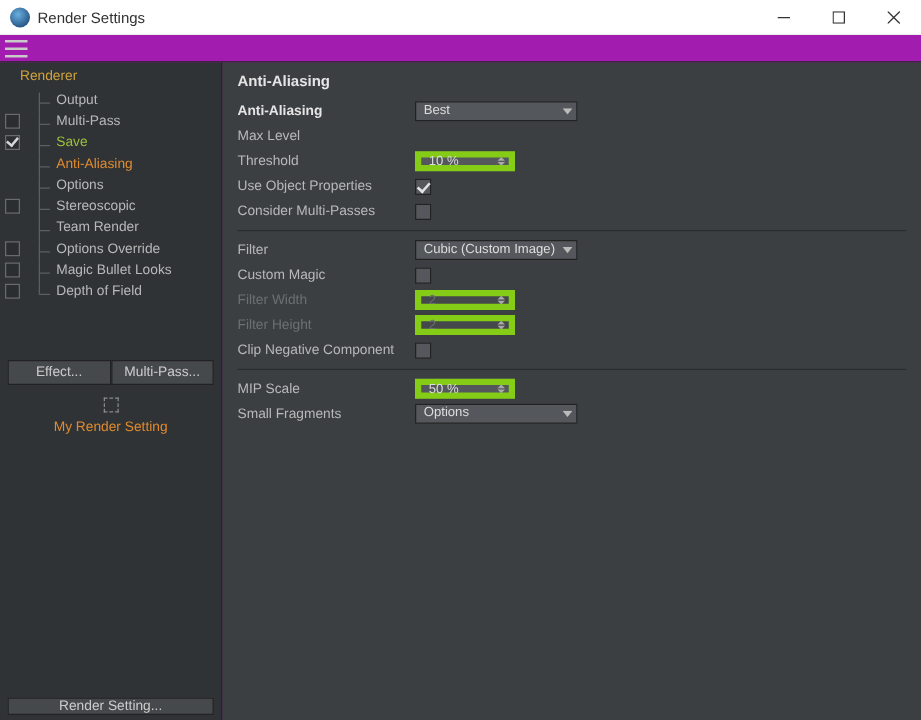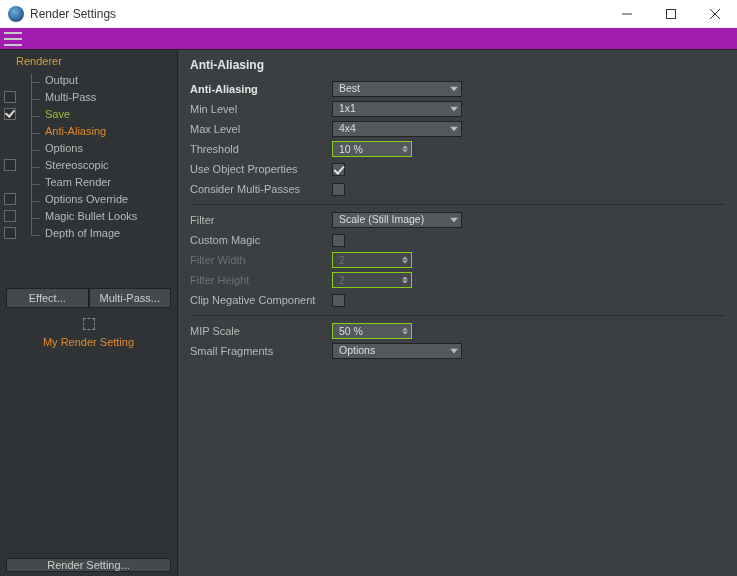--- a/index.html
+++ b/index.html
@@ -41,21 +41,21 @@
 .main { flex: 1; background: #3b3f42; padding: 8px 12px; overflow: auto; }
 .main h1 { font-size: 12px; font-weight: bold; color: #e5e5e5; margin-bottom: 8px; }
 .prow { display: flex; align-items: center; height: 18px; margin-bottom: 2px; }
 .plabel { width: 142px; font-size: 11px; color: #b8b8b8; }
 .plabel.bold { color: #e5e5e5; font-weight: bold; }
 .plabel.dis { color: #6d7073; }
 .pctrl { width: 130px; }
 .sep { height: 1px; background: #2a2d2f; margin: 6px 0; }
 .dd { position: relative; height: 16px; width: 100%; background: #54585c; border: 1px solid #222; display: flex; align-items: flex-start; padding: 0 16px 0 6px; color: #ddd; font-size: 10.5px; }
 .dd .chev, .num .spin { position: absolute; right: 3px; top: 50%; transform: translateY(-50%); }
-.num { position: relative; height: 16px; width: 80px; background: #54585c; border: 1px solid #84cc16; display: flex; align-items: center; padding: 0 16px 0 6px; color: #ddd; font-size: 10.5px; }
+.num { position: relative; height: 16px; width: 80px; background: #54585c; border: 5px solid #84cc16; display: flex; align-items: center; padding: 0 16px 0 6px; color: #ddd; font-size: 10.5px; }
 .num.dis { background: #45484b; color: #6d7073; }
 .spin { display: flex; flex-direction: column; gap: 1px; }
 .spin i { width: 0; height: 0; border-left: 3px solid transparent; border-right: 3px solid transparent; }
 .spin .u { border-bottom: 3px solid #aaa; }
 .spin .d { border-top: 3px solid #aaa; }
 .cbx { width: 13px; height: 13px; border: 1px solid #222; background: #54585c; position: relative; cursor: pointer; }
 .cbx.checked::after { content: ""; position: absolute; left: 3px; top: 0; width: 4px; height: 8px; border: solid #e4e4e4; border-width: 0 2px 2px 0; transform: rotate(42deg); }
 .chev svg { display: block; }
 </style>
 </head>
@@ -138,21 +138,21 @@
             <span class="titem">Options Override</span>
           </div>
         <div class="tree-row">
             <span class="chk"></span>
             <span class="branch"></span>
             <span class="titem">Magic Bullet Looks</span>
           </div>
         <div class="tree-row">
             <span class="chk"></span>
             <span class="branch last"></span>
-            <span class="titem">Depth of Image</span>
+            <span class="titem">Depth of Field</span>
           </div>
       </div>
 
       <div class="btnrow">
         <div class="b">Effect...</div>
         <div class="b">Multi-Pass...</div>
       </div>
 
       <div class="preset">
         <span class="ic"></span>
@@ -173,46 +173,23 @@
               <span>Best</span>
               <span class="chev">
                 <svg width="8" height="5">
                   <polygon points="0,0 8,0 4,5" fill="#bbb"></polygon>
                 </svg>
               </span>
             </div>
           </div>
         </div>
 
-      <div class="prow">
-          <span class="plabel">Min Level</span>
-        <div class="pctrl">
-            <div class="dd">
-              <span>1x1</span>
-              <span class="chev">
-                <svg width="8" height="5">
-                  <polygon points="0,0 8,0 4,5" fill="#bbb"></polygon>
-                </svg>
-              </span>
-            </div>
-          </div>
-        </div>
 
       <div class="prow">
           <span class="plabel">Max Level</span>
-        <div class="pctrl">
-            <div class="dd">
-              <span>4x4</span>
-              <span class="chev">
-                <svg width="8" height="5">
-                  <polygon points="0,0 8,0 4,5" fill="#bbb"></polygon>
-                </svg>
-              </span>
-            </div>
-          </div>
         </div>
 
       <div class="prow">
           <span class="plabel">Threshold</span>
         <div class="pctrl">
             <div class="num">
               <span>10 %</span>
               <span class="spin">
                 <i class="u"></i>
                 <i class="d"></i>
@@ -230,21 +207,21 @@
           <span class="plabel">Consider Multi-Passes</span>
         <div class="cbx"></div>
         </div>
 
       <div class="sep"></div>
 
       <div class="prow">
           <span class="plabel">Filter</span>
         <div class="pctrl">
             <div class="dd">
-              <span>Scale (Still Image)</span>
+              <span>Cubic (Custom Image)</span>
               <span class="chev">
                 <svg width="8" height="5">
                   <polygon points="0,0 8,0 4,5" fill="#bbb"></polygon>
                 </svg>
               </span>
             </div>
           </div>
         </div>
 
       <div class="prow">

